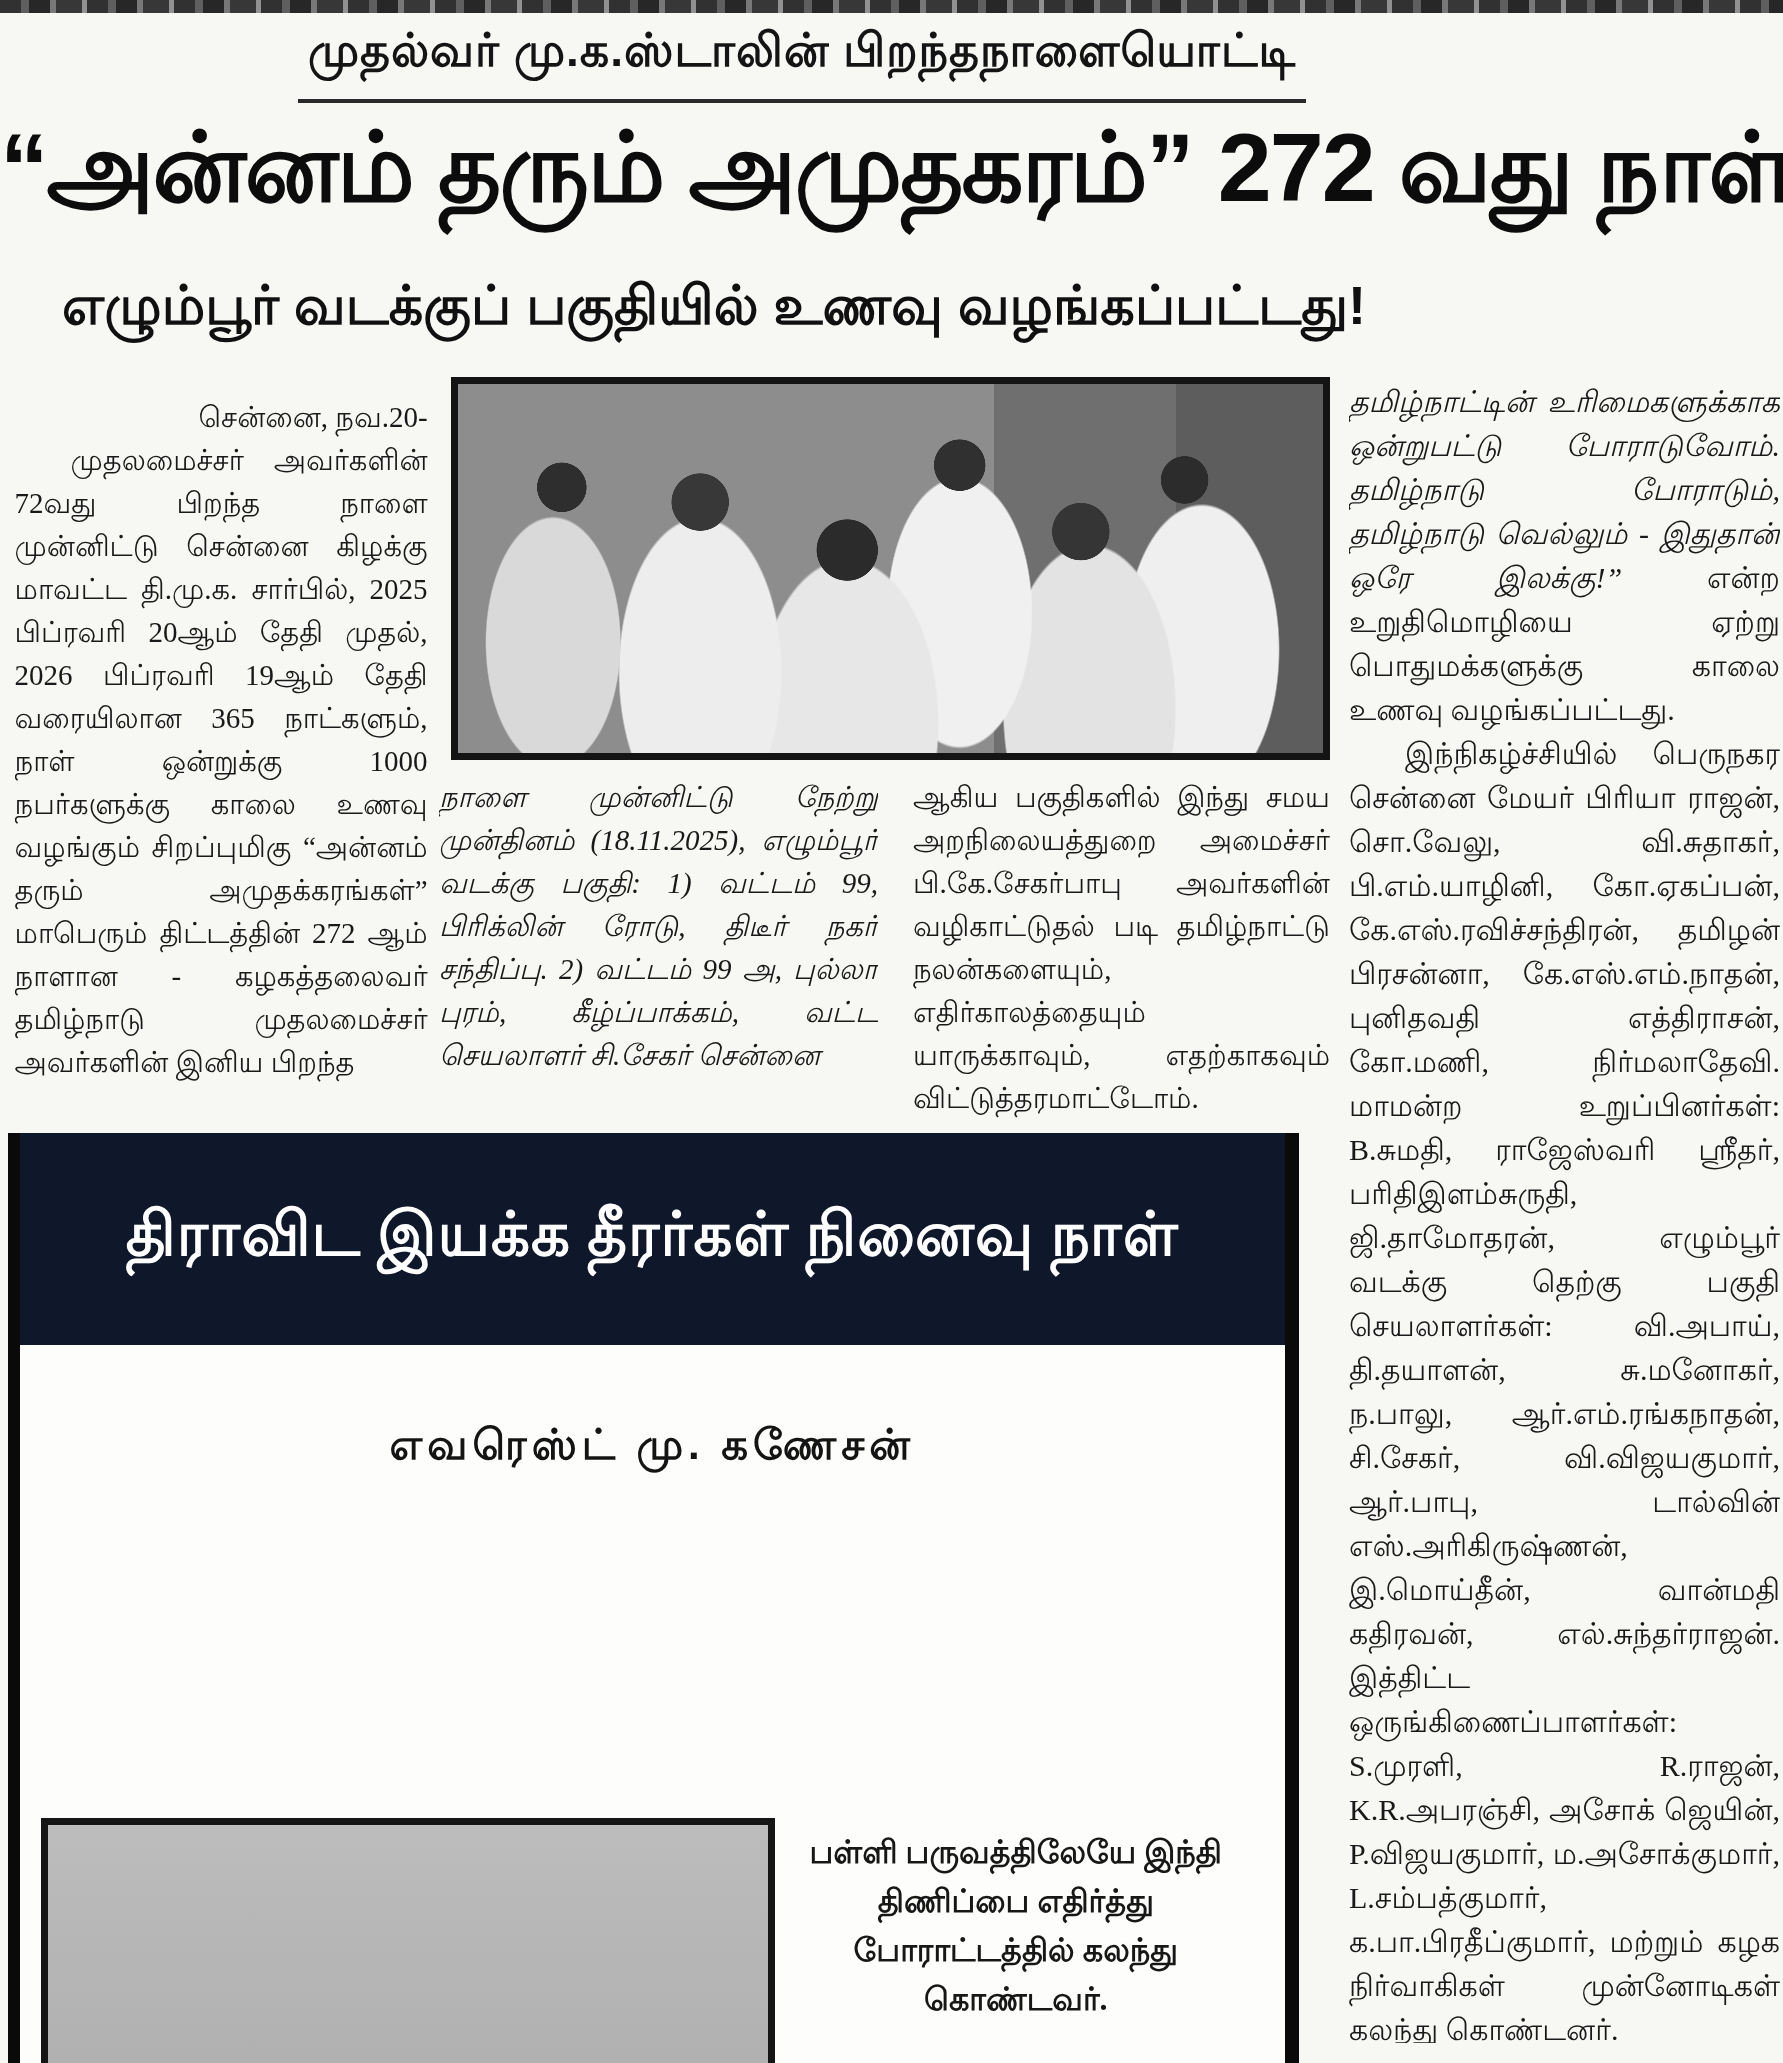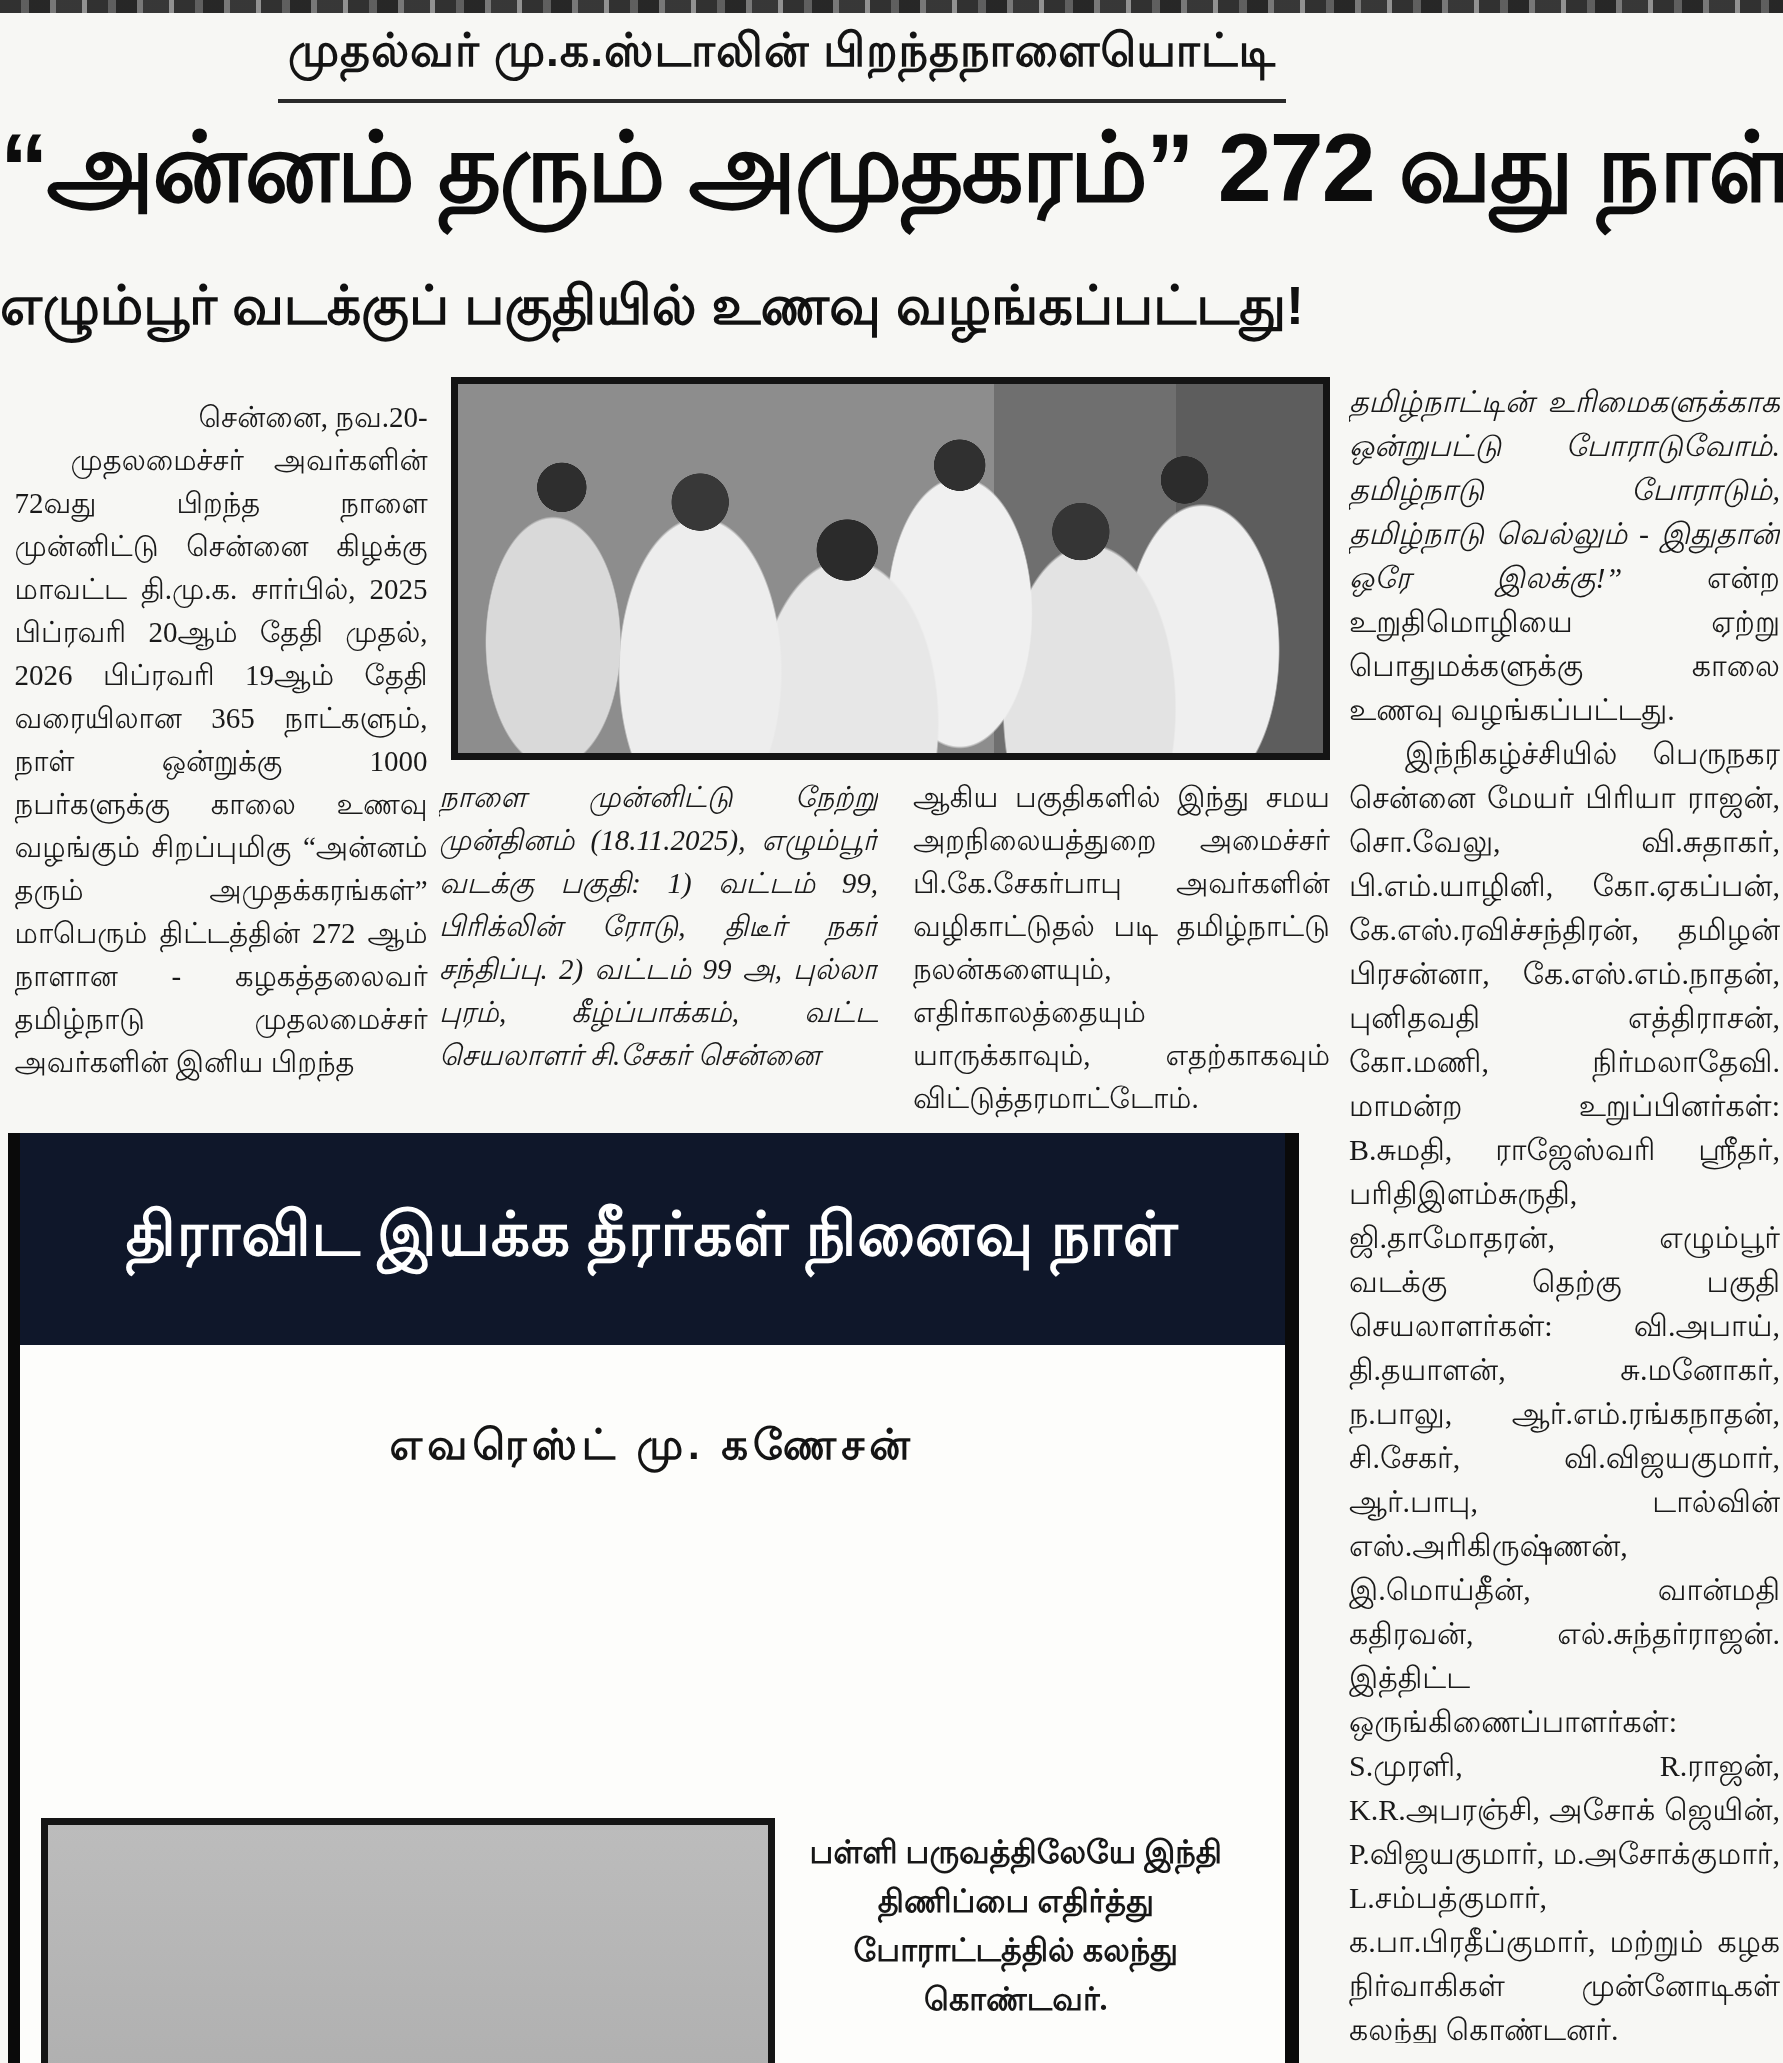--- a/index.html
+++ b/index.html
@@ -12,39 +12,39 @@
 
   
   .top-strip{
     left:0;top:0;width:1784px;height:12.6px;
     background:repeating-linear-gradient(90deg,
       #1b1b1b 0 21.3px,#4e4e4e 21.3px 29px,#101010 29px 50px,
       #6a6a6a 50px 56px,#222 56px 82px,#868686 82px 87px);
     opacity:.9;
   }
 
-  .kicker-row{left:0;top:23px;width:1564px;text-align:center;}
+  .kicker-row{left:0;top:23px;width:1564px;text-align:center;padding-left:20px;}
   .kicker{
     display:inline-block;
     font-family:"Liberation Sans", sans-serif;
     font-size:46px;font-weight:800;letter-spacing:1px;
     padding:0 9.7px 15.5px 9.7px;
     border-bottom:4.9px solid #2a2a2a;
     white-space:nowrap;
   }
 
   .headline{
     left:0;top:93px;width:1784px;text-align:center;
     font-family:"Liberation Sans", sans-serif;
     font-size:97px;font-weight:900;letter-spacing:-1.9px;
     line-height:1.55;white-space:nowrap;color:#0c0c0c;
   }
 
   .subheadline{
-    left:0;top:274px;width:1428px;text-align:left;
+    left:0;top:274px;width:1428px;text-align:center;
     font-family:"Liberation Sans", sans-serif;
     font-size:54px;font-weight:800;white-space:nowrap;color:#101010;
   }
 
   
   .col{font-size:29px;line-height:43px;text-align:justify;color:#191919;}
   .col p{margin:0;}
   .dateline{text-align:right;margin:0 0 0 0;}
   .indent{text-indent:56px;}
 

